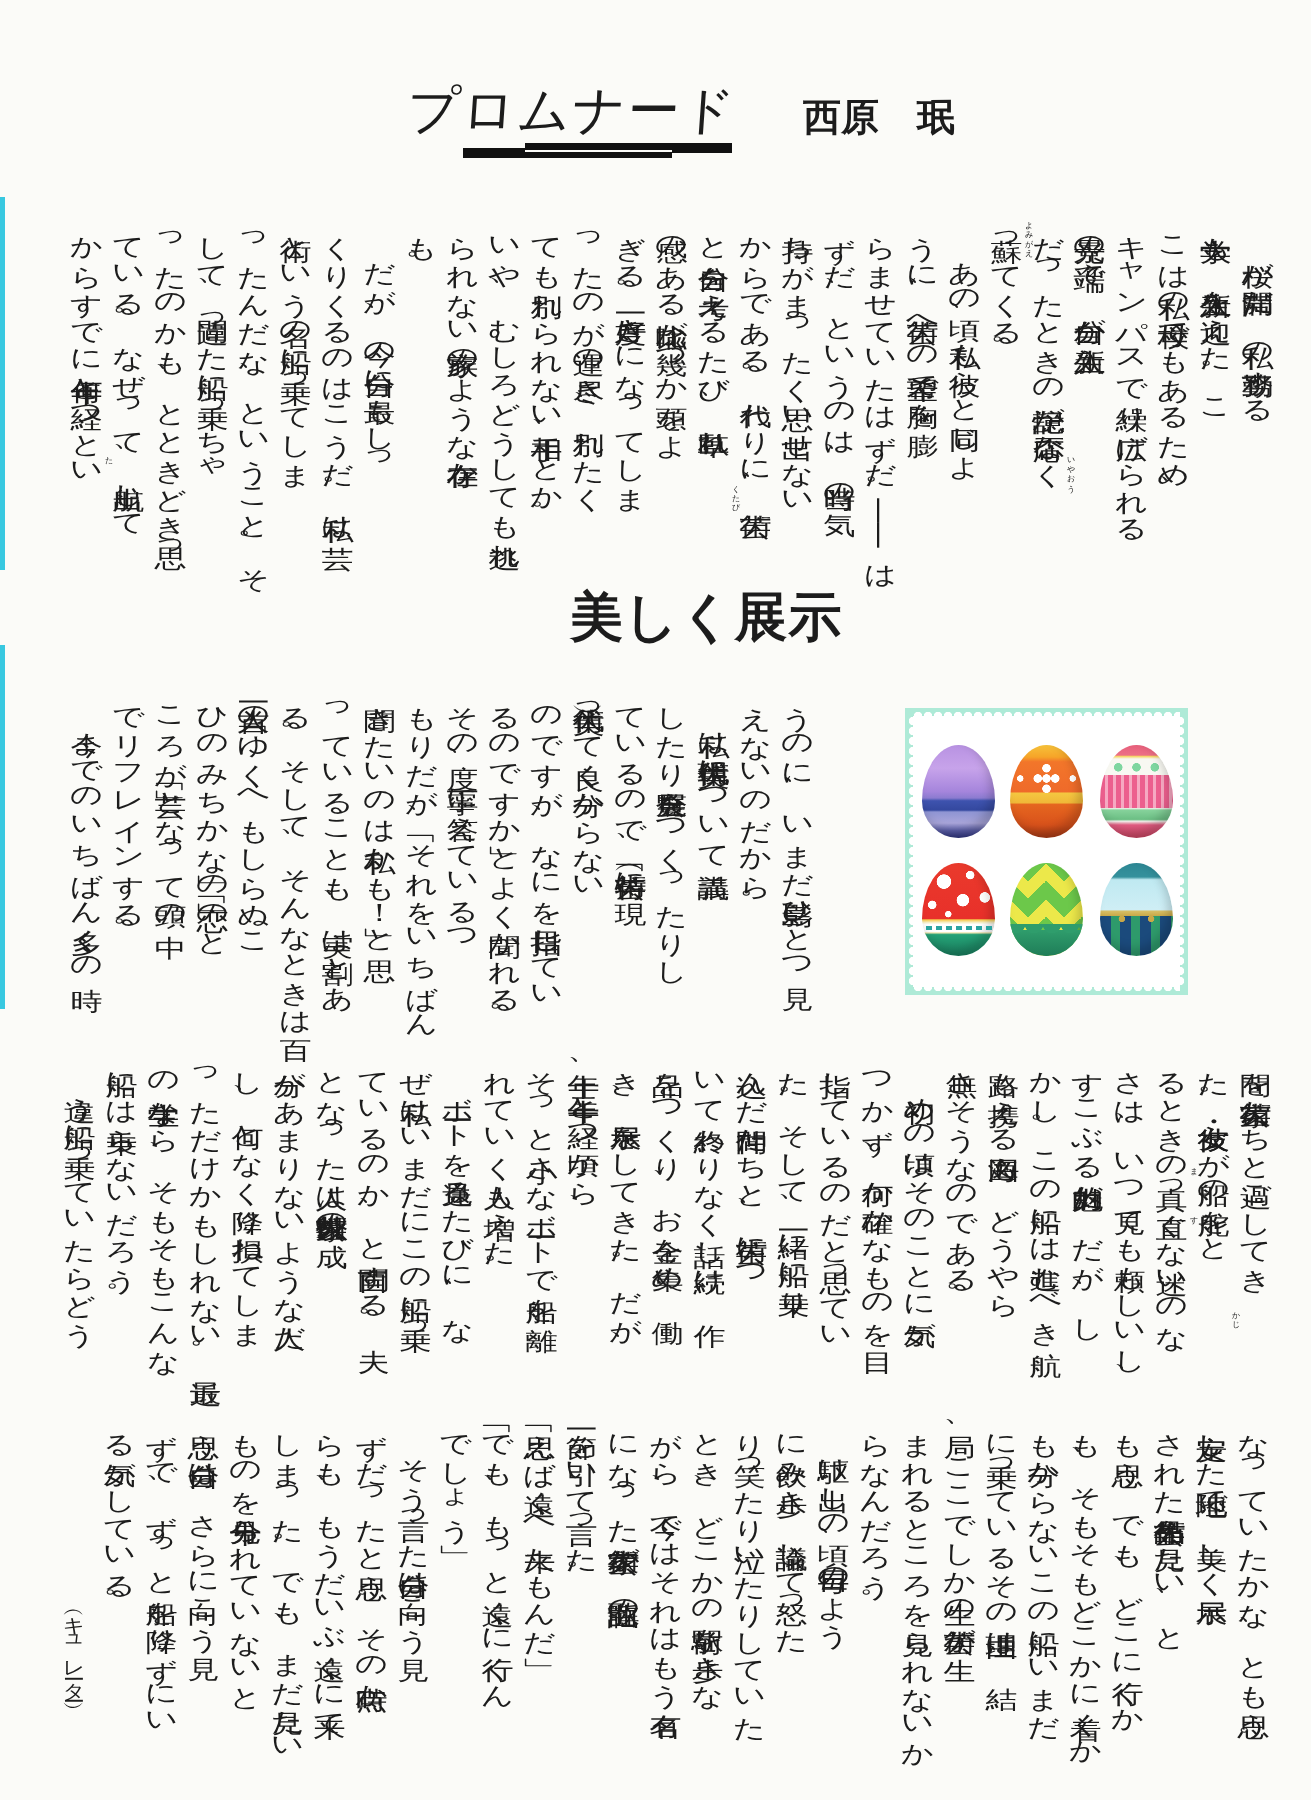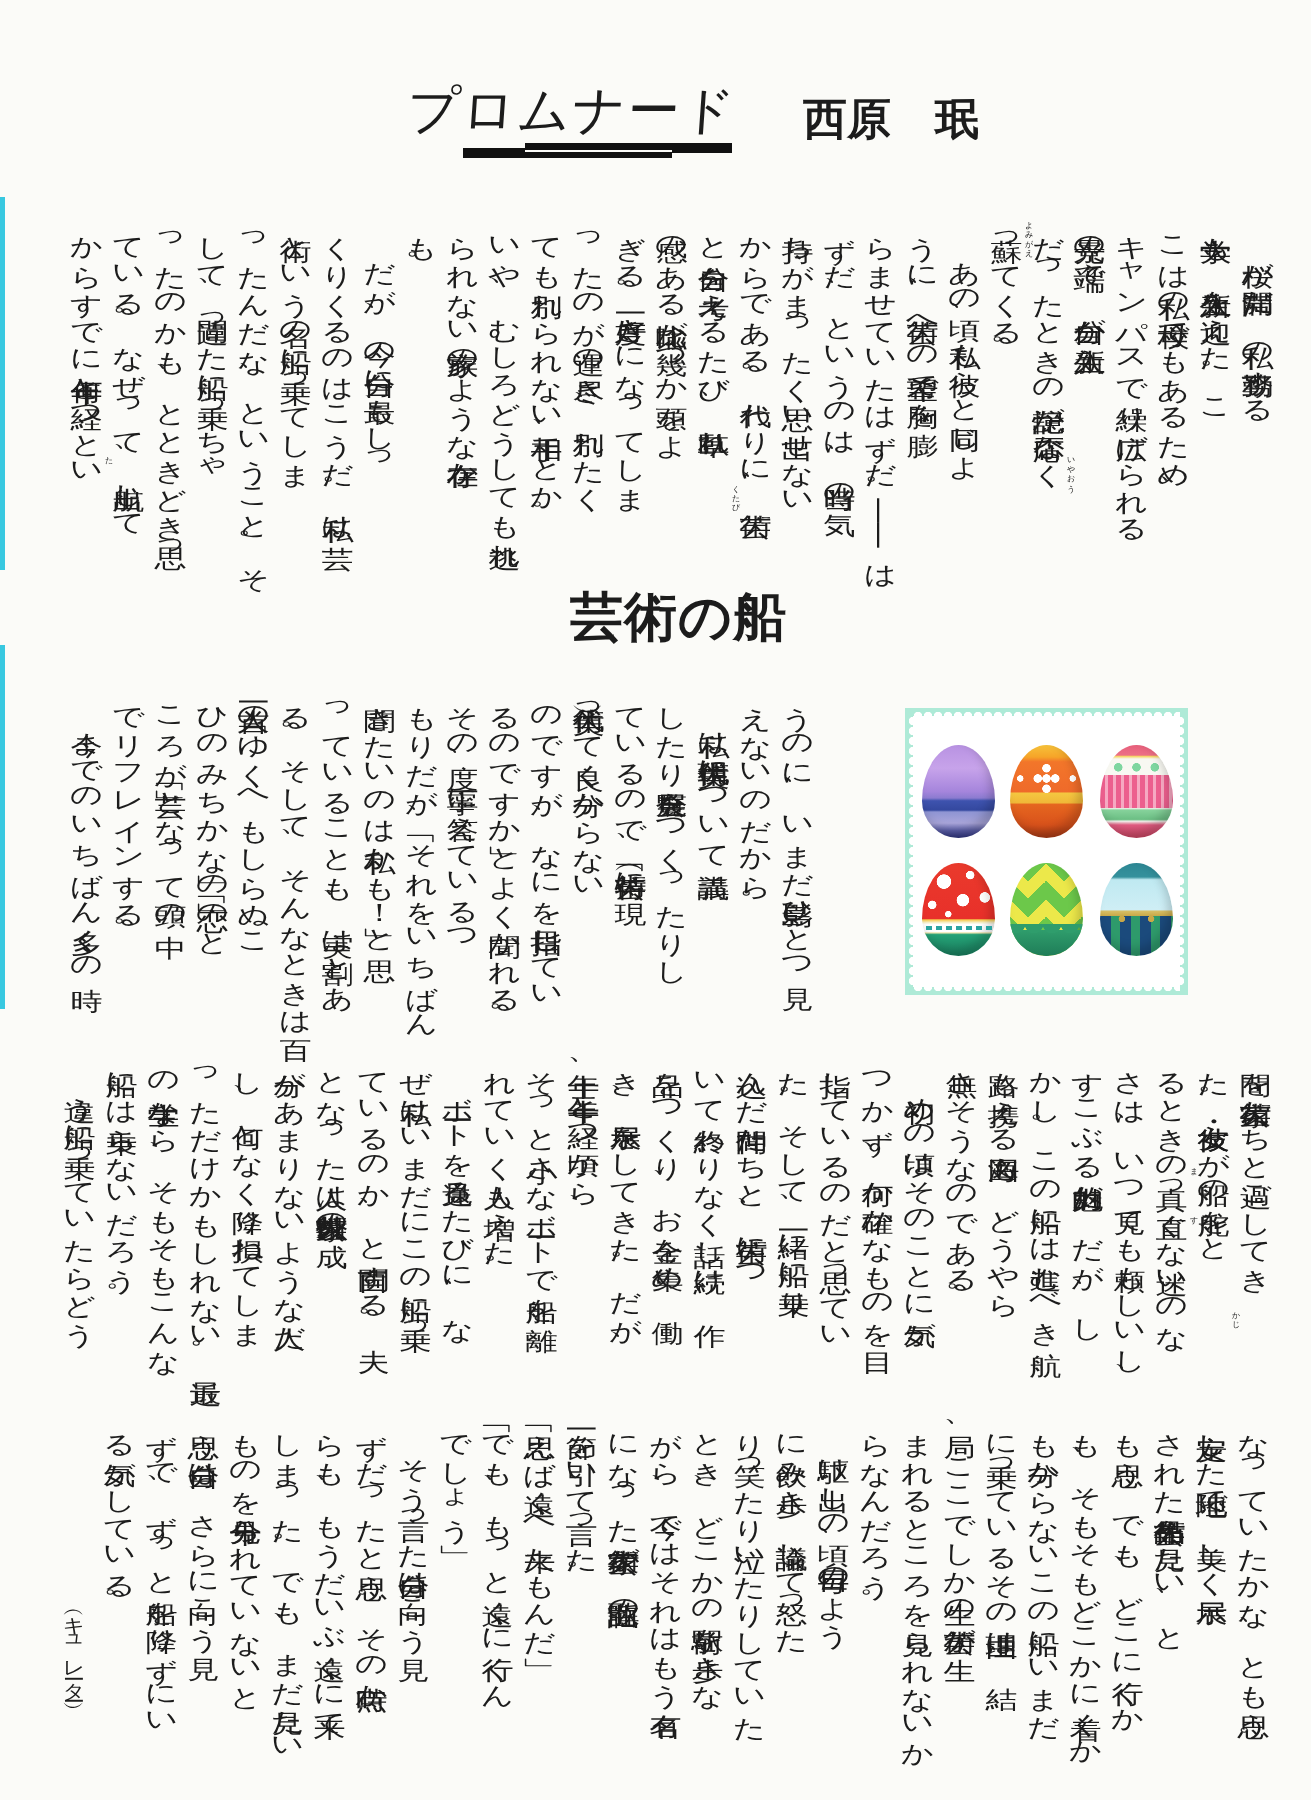--- a/index.html
+++ b/index.html
@@ -12,22 +12,22 @@
 
   
   .series-title {
     position: absolute; left: 407px; top: 80px; font-size: 52px; line-height: 60px;
     font-family: "DejaVu Sans", sans-serif; font-weight: normal; letter-spacing: 2px;
     transform: skewX(-4deg); white-space: nowrap;
   }
   .bar { position: absolute; background: #111; }
   .bar-gap { position: absolute; background: #fbfbf8; }
   .author {
-    position: absolute; left: 803px; top: 98px; font-size: 44px; line-height: 44px;
-    font-weight: bold; white-space: nowrap; font-family: Liberation Serif, serif;
+    position: absolute; left: 803px; top: 98px; font-size: 38px; line-height: 44px;
+    font-weight: bold; white-space: nowrap; font-family: Liberation Mono, monospace;
   }
   .article-title {
     position: absolute; left: 570px; top: 586px; font-size: 53px; line-height: 60px;
     font-weight: bold; font-family: "DejaVu Serif", serif; letter-spacing: 1px; white-space: nowrap;
   }
 
   
   .tier { position: absolute; left: 0; width: 1311px; height: 345px; }
   .col {
     position: absolute; top: 0;
@@ -155,21 +155,21 @@
     <div class="col" style="--i:21">　だが、今の自分に最もしっ</div>
     <div class="col" style="--i:22">くりくるのはこうだ。私は芸</div>
     <div class="col" style="--i:23">術という名の船に乗ってしま</div>
     <div class="col" style="--i:24">ったんだな、ということ。そ</div>
     <div class="col" style="--i:25">して、間違った船に乗っちゃ</div>
     <div class="col" style="--i:26">ったのかも、とときどき思っ</div>
     <div class="col" style="--i:27">ている。なぜって、出航して</div>
     <div class="col" style="--i:28">からすでに何十年と経つとい</div>
   </div>
 
-  <div class="article-title">芸術の船</div>
+  <div class="article-title">美しく展示</div>
 
   <div class="illustration" aria-label="Six decorated Easter eggs in a scalloped mint frame">
     <div class="frame-inner"></div>
     <div class="scallop sc-top"></div>
     <div class="scallop sc-bottom"></div>
     <div class="scallop sc-left"></div>
     <div class="scallop sc-right"></div>
     <div class="egg egg-1" title="purple egg with blue band"></div>
     <div class="egg egg-2" title="orange egg with white flower"></div>
     <div class="egg egg-3" title="pink striped egg with green diamonds"></div>

